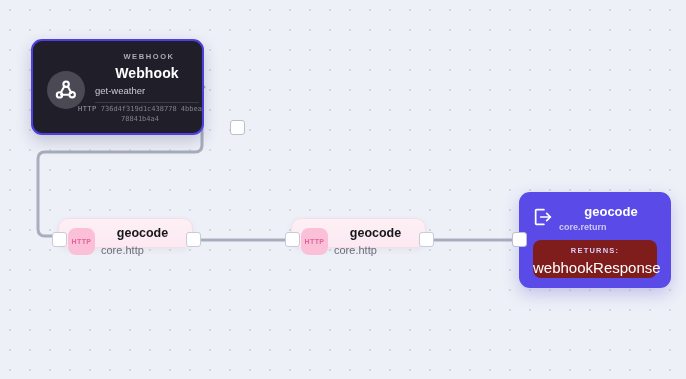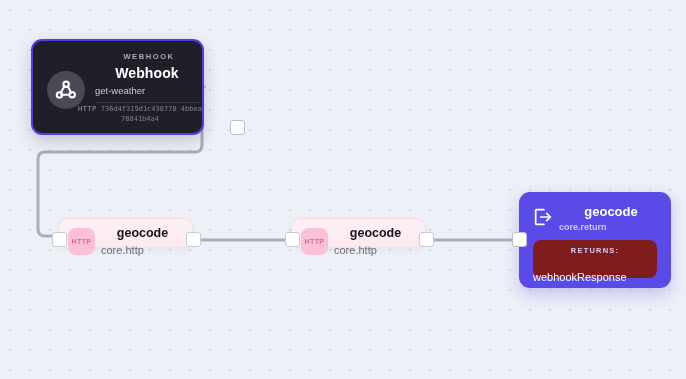--- a/index.html
+++ b/index.html
@@ -240,22 +240,22 @@
     text-align: center;
     font-size: 7.5px;
     font-weight: 700;
     letter-spacing: 1.2px;
     color: #d6d1fb;
   }
   #node-respond .r-box-value {
     position: absolute;
     left: 0;
     right: 0;
-    top: 31px;
-    font-size: 11px;
+    top: 19px;
+    font-size: 15px;
     color: #ffffff;
   }
 </style>
 </head>
 <body>
 
 <div id="canvas">
 
   <svg id="edges" viewBox="0 0 686 379">
     <path class="edge-path" d="M 204 87 L 198 87 Q 202 87 202 94 L 202 145 Q 202 152 195 152 L 45 152 Q 38 152 38 159 L 38 229 Q 38 236 45 236 L 58 236"></path>

